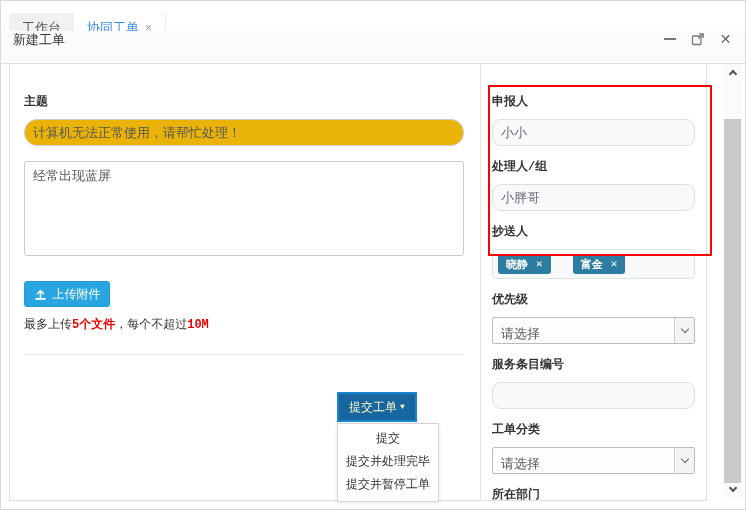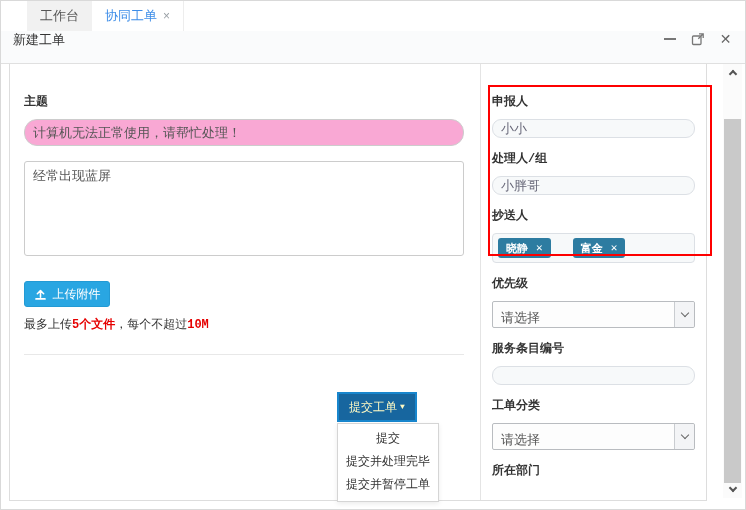--- a/index.html
+++ b/index.html
@@ -2,22 +2,22 @@
 <html><head>
 <meta charset="utf-8">
 <style>
   * { margin:0; padding:0; box-sizing:border-box; }
   html,body { background:#fff; }
   body { font-family:"Liberation Sans","DejaVu Sans",sans-serif; }
   .screen { position:relative; width:746px; height:510px; background:#fff;
             border:1px solid #d9d9d9; overflow:hidden; }
 
   
-  .tabbar { position:absolute; left:0; top:0; width:100%; height:30px;
-            background:#fff; display:flex; padding-left:26px; }
+  .tabbar { position:absolute; left:0; top:12px; width:100%; height:30px;
+            background:#fff; display:flex; padding-left:8px; }
   .tab { height:30px; line-height:30px; padding:0 13px; font-size:13px;
          color:#555; background:#f1f1f1; cursor:default; white-space:nowrap; }
   .tab.active { background:#fff; color:#3d8de8; border-right:1px solid #ededed; }
   .tab .tab-close { color:#9aa0a6; font-size:12px; margin-left:6px; }
 
   
   .titlebar { position:absolute; left:0; top:30px; width:100%; height:33px;
               background:#fafbfc; border-bottom:1px solid #e0e0e0;
               display:flex; align-items:flex-start; }
   .dlg-title { font-size:13px; color:#333; margin-left:12px; }
@@ -29,21 +29,21 @@
   .wc-close { font-size:14px; line-height:1; color:#666; }
 
   
   .card { position:absolute; left:8px; top:63px; width:698px; height:437px;
           background:#fff; border:1px solid #ddd; border-top:none;font-family:Liberation Mono, monospace; }
 
   
   .lcol { position:absolute; left:14px; top:0; width:440px; padding-top:29px; }
   .flabel { font-size:12px; font-weight:bold; color:#333; margin-bottom:9px; }
   .tinput { width:440px; height:27px; border:1px solid #ccc; border-radius:13px;
-            background:#f9a8d4; font-size:13px; color:#555; padding:0 8px;
+            background:#eab308; font-size:13px; color:#555; padding:0 8px;
             font-family:inherit; outline:none; }
   .tarea { width:440px; height:95px; border:1px solid #ccc; border-radius:3px;
            background:#fff; font-size:13px; color:#555; padding:5px 8px;
            resize:none; font-family:inherit; outline:none; }
   .gap15 { height:15px; }
 
   .upload-btn { margin-top:20px; width:86px; height:26px; background:#29a6e2;
                 border:1px solid #239ad4; border-radius:3px; color:#fff;
                 font-size:12px; display:flex; align-items:center;
                 justify-content:center; gap:6px; cursor:pointer; }
@@ -61,21 +61,21 @@
   .dropdown { position:absolute; left:0; top:31px; width:102px;
               background:#fff; border:1px solid #d5d5d5; padding:4px 0;
               box-shadow:0 2px 5px rgba(0,0,0,.08); z-index:5; }
   .dd-item { height:23px; line-height:23px; text-align:center; font-size:12px;
              color:#333; cursor:pointer; white-space:nowrap; }
 
   
   .rcol { position:absolute; left:470px; top:0; bottom:0; width:227px;
           border-left:1px solid #e4e4e4; padding:29px 12px 0 11px; }
   .rfield { margin-bottom:12px; }
-  .rinput { width:203px; height:19px; background:#f7f9fa;
+  .rinput { width:203px; height:27px; background:#f7f9fa;
             border:1px solid #dce0e5; border-radius:9px; font-size:13px;
             color:#667; padding:0 8px; font-family:inherit; outline:none; }
   .cc-box { width:203px; height:30px; background:#f7f9fa;
             border:1px solid #dce0e5; border-radius:4px; display:flex;
             align-items:center; padding:0 5px; gap:22px; }
   .tag { background:#2d7ca1; border-radius:3px; color:#fff; font-size:11px;
          font-weight:bold; height:20px; display:flex; align-items:center;
          padding:0 8px; gap:8px; cursor:default; }
   .tag-x { font-size:11px; line-height:1; cursor:pointer; }
   .selbox { width:203px; height:27px; background:#fdfdfd;

